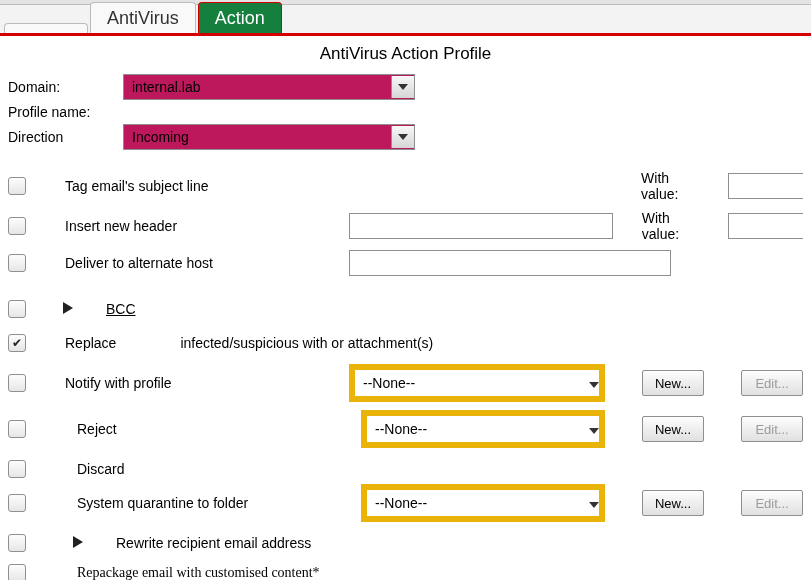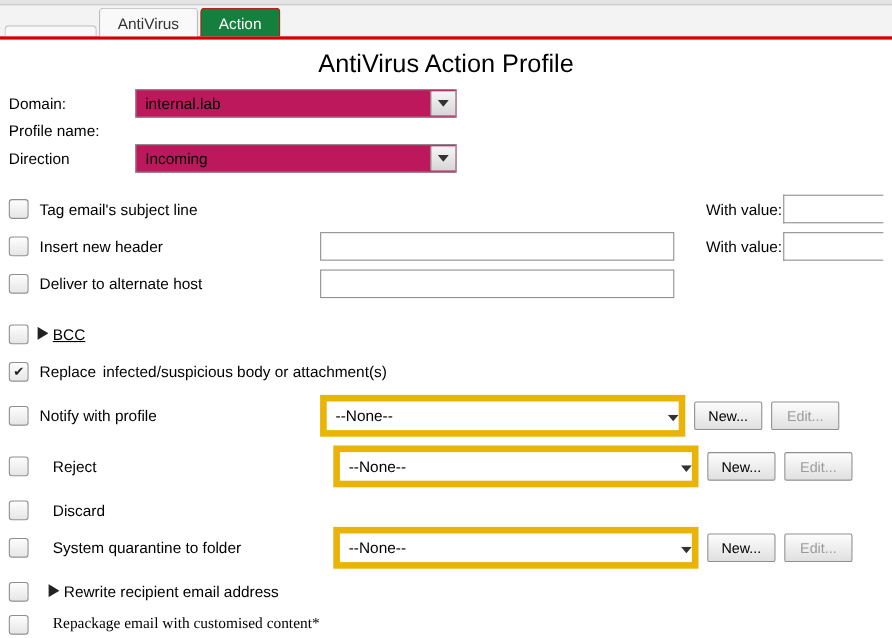--- a/index.html
+++ b/index.html
@@ -1,32 +1,32 @@
 <!DOCTYPE html>
 <html><head>
 <meta charset="utf-8">
 <style>
   html,body{margin:0;padding:0;font-family:Arial,Helvetica,sans-serif;font-size:14px;color:#000;}
   body{width:811px;height:580px;background:#fff;overflow:hidden;}
   .winbar{height:4px;background:#e4e4e4;border-bottom:1px solid #bcbcbc;}
   .tabs{display:flex;align-items:flex-end;height:28px;background:#f3f3f3;border-bottom:3px solid #d40000;padding-left:4px;}
-  .tab{padding:5px 16px 4px;border:1px solid #bcbcbc;border-bottom:none;border-top-left-radius:4px;border-top-right-radius:4px;background:#f9f9f9;margin-right:2px;font-size:14px;color:#333;cursor:pointer;}
+  .tab{padding:5px 16px 4px;border:1px solid #bcbcbc;border-bottom:none;border-top-left-radius:4px;border-top-right-radius:4px;background:#f9f9f9;margin-right:2px;font-size:18px;color:#333;cursor:pointer;}
   .tab.blank{color:transparent;width:50px;}
   .tab.active{background:#15803d;color:#fff;border-color:#d40000;}
-  .title{font-size:23px;text-align:center;margin:8px 0 10px;}
+  .title{font-size:17px;text-align:center;margin:8px 0 10px;}
   .form{padding:0 8px;}
   .frow{display:flex;align-items:center;margin-bottom:4px;}
   .flabel{width:115px;}
   .sel{display:flex;align-items:center;border:1px solid #8f8f8f;height:24px;background:#be185d;}
   .sel .val{flex:1;padding:0 8px;}
   .sel .btn{width:22px;height:22px;display:flex;align-items:center;justify-content:center;border-left:1px solid #8f8f8f;background:linear-gradient(#f7f7f7,#d6d6d6);}
   .btn svg{width:10px;height:6px;}
   .txt{border:1px solid #8f8f8f;height:24px;padding:0 8px;background:#fff;}
   .checks{margin-top:20px;}
-  .crow{display:flex;align-items:center;margin-bottom:8px;min-height:26px;}
+  .crow{display:flex;align-items:center;margin-bottom:8px;min-height:26px;gap:29px;}
   .ck{width:16px;height:16px;border:1px solid #8f8f8f;border-radius:3px;background:linear-gradient(#fdfdfd,#e6e6e6);margin-right:10px;flex-shrink:0;display:flex;align-items:center;justify-content:center;}
   .ck.checked::after{content:"✔";font-size:12px;color:#222;line-height:1;}
   .clabel{flex:0 0 255px;}
   .wv{margin-left:auto;margin-right:1px;}
   .wfield{width:90px;border:1px solid #8f8f8f;border-right:none;height:24px;background:#fff;}
   .midfield{width:320px;border:1px solid #8f8f8f;height:24px;background:#fff;}
   .rowsel{display:flex;align-items:center;border:6px solid #eab308;height:26px;width:320px;background:#fff;}
   .pbtn{margin-left:8px;height:26px;min-width:62px;border:1px solid #8f8f8f;border-radius:2px;background:linear-gradient(#fdfdfd,#e0e0e0);font-size:13px;cursor:pointer;}
   .pbtn:disabled{color:#9b9b9b;cursor:default;}
   .collapse{display:inline-block;margin-left:-2px;margin-right:4px;}
@@ -106,21 +106,21 @@
             <path d="M0 0 L10 6 L0 12 Z" fill="#222"></path>
           </svg>
       </span>
       <span class="underline">BCC</span>
     </div>
 
     <div class="crow">
       <div class="ck checked"></div>
       <span>Replace</span>
       <span style="width:6px;"></span>
-      <span>infected/suspicious body or attachment(s)</span>
+      <span>infected/suspicious with or attachment(s)</span>
     </div>
 
     <div class="crow">
       <div class="ck"></div>
       <div class="clabel">Notify with profile</div>
       <div class="rowsel">
         <div class="val" style="flex:1;padding:0 8px;">--None--</div>
         <div class="btn"><svg viewBox="0 0 10 6">
               <path d="M0 0 L5 6 L10 0 Z" fill="#333"></path>
             </svg></div>

